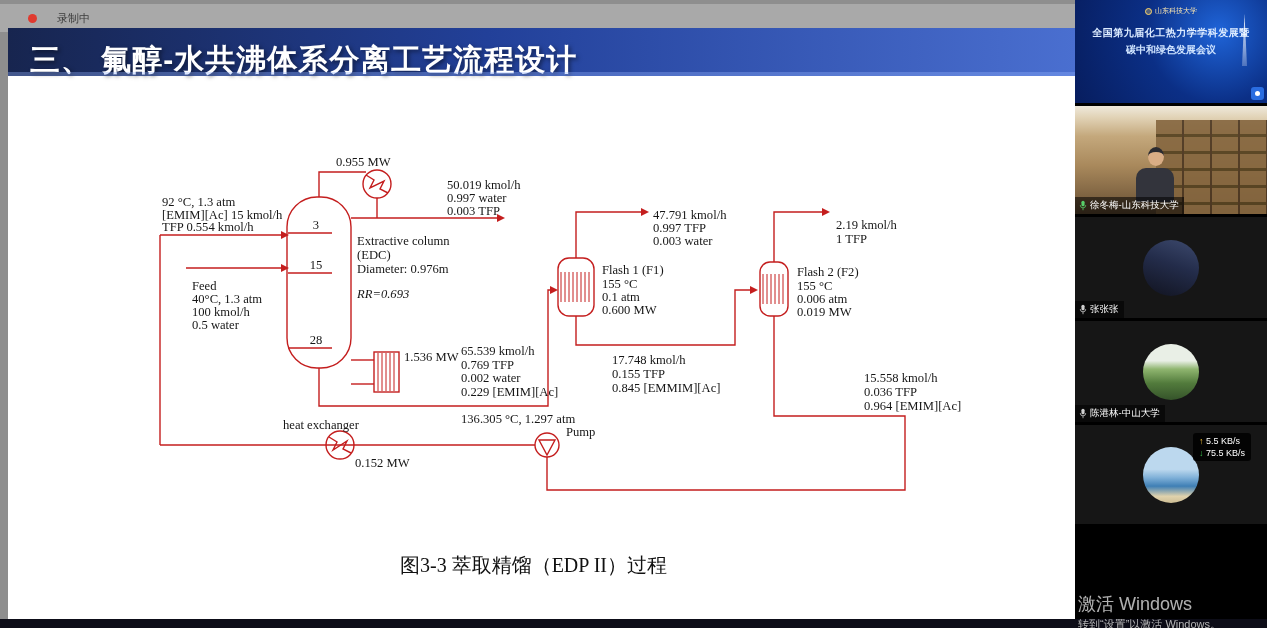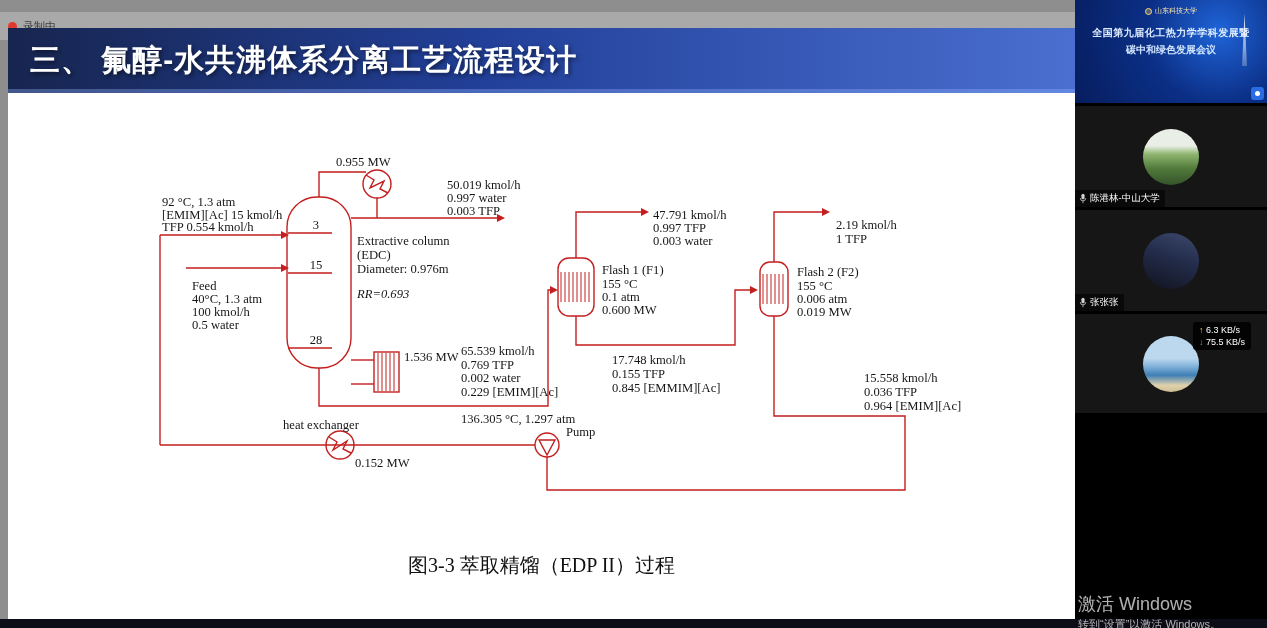--- a/index.html
+++ b/index.html
@@ -2,32 +2,32 @@
 <html style="--diagram-red: #c41e1e; --titlebar-left: #17254f; --titlebar-right: #4a6fd0; --banner-blue: #0b2f86;"><head>
 <meta charset="utf-8">
 <style>
   *{margin:0;padding:0;box-sizing:border-box}
   html,body{width:1267px;height:628px;overflow:hidden;background:#000;
     font-family:"Liberation Sans","DejaVu Sans",sans-serif}
   .screen{position:relative;width:1267px;height:628px;background:#000}
 
   
   .main{position:absolute;left:0;top:0;width:1075px;height:628px;background:#8e8e8e}
-  .topstrip{position:absolute;left:0;top:12px;width:1075px;height:28px;background:#a9a9a9;
-    display:flex;align-items:center;gap:6px;padding-left:8px}
+  .topstrip{position:absolute;left:0;top:4px;width:1075px;height:28px;background:#a9a9a9;
+    display:flex;align-items:center;gap:20px;padding-left:28px}
   .recdot{width:9px;height:9px;border-radius:50%;background:#e03a2f}
   .reclabel{font-size:11px;color:#3c3c3c}
   .slide{position:absolute;left:8px;top:28px;width:1067px;height:591px;background:#ffffff}
-  .titlebar{position:relative;height:65px;
+  .titlebar{position:relative;height:48px;
     background:linear-gradient(90deg,var(--titlebar-left,#17254f) 0%,#224099 45%,var(--titlebar-right,#4a6fd0) 100%)}
   .titlebar::after{content:"";position:absolute;left:0;right:0;bottom:0;height:4px;background:rgba(150,180,255,.35)}
   .slide-title{position:absolute;left:22px;top:12px;font-size:30px;font-weight:bold;color:#fff;
     letter-spacing:1px;text-shadow:2px 2px 4px rgba(0,0,0,.5);white-space:nowrap}
   .diagram{position:absolute;left:8px;top:97px;width:1067px;height:449px}
-  .caption{position:absolute;left:8px;top:552px;width:1067px;text-align:center;
+  .caption{position:absolute;left:0;top:552px;width:1067px;text-align:center;
     font-family:"Liberation Serif","DejaVu Serif",serif;font-size:20px;color:#111}
 
   
   .pipes *{stroke:var(--diagram-red,#c41e1e);fill:none;stroke-width:1.4px}
   .hatch *{stroke:var(--diagram-red,#c41e1e);stroke-width:1px}
   .arrows *{fill:var(--diagram-red,#c41e1e);stroke:none}
   .dlabel{font-family:"Liberation Serif","DejaVu Serif",serif;font-size:12.6px;fill:#161616}
   .dlabel.it{font-style:italic}
   .dlabel.mid{text-anchor:middle}
 
@@ -226,52 +226,67 @@
       <div class="banner-logo">
         <span class="emblem"></span>
         <span>山东科技大学</span>
       </div>
       <div class="banner-l1">全国第九届化工热力学学科发展暨</div>
       <div class="banner-l2">碳中和绿色发展会议</div>
       <div class="tower"></div>
       <div class="pinicon"></div>
     </div>
 
-
+    <div class="tile t2">
+      <div class="scene">
+        <div class="scene-shelf"></div>
+        <div class="scene-head"></div>
+        <div class="scene-body"></div>
+      </div>
+      <div class="nametag">
+        <svg class="mic mic-green" viewBox="0 0 10 14" width="8" height="11">
+          <rect x="3" y="1" width="4" height="7" rx="2"></rect>
+            <path d="M1.5 6.5a3.5 3.5 0 0 0 7 0"></path>
+            <path d="M5 10v3"></path>
+        </svg>
+        <span>徐冬梅-山东科技大学</span>
+      </div>
+    </div>
+
+
+    <div class="tile t4">
+      <div class="avatar av-night"></div>
+      <div class="nametag">
+        <svg class="mic" viewBox="0 0 10 14" width="8" height="11">
+          <rect x="3" y="1" width="4" height="7" rx="2"></rect>
+            <path d="M1.5 6.5a3.5 3.5 0 0 0 7 0"></path>
+            <path d="M5 10v3"></path>
+        </svg>
+        <span>张张张</span>
+      </div>
+    </div>
 
     <div class="tile t5">
       <div class="avatar av-mountain"></div>
       <div class="nametag">
         <svg class="mic" viewBox="0 0 10 14" width="8" height="11">
           <rect x="3" y="1" width="4" height="7" rx="2"></rect>
             <path d="M1.5 6.5a3.5 3.5 0 0 0 7 0"></path>
             <path d="M5 10v3"></path>
         </svg>
         <span>陈港林-中山大学</span>
       </div>
     </div>
 
-    <div class="tile t4">
-      <div class="avatar av-night"></div>
-      <div class="nametag">
-        <svg class="mic" viewBox="0 0 10 14" width="8" height="11">
-          <rect x="3" y="1" width="4" height="7" rx="2"></rect>
-            <path d="M1.5 6.5a3.5 3.5 0 0 0 7 0"></path>
-            <path d="M5 10v3"></path>
-        </svg>
-        <span>张张张</span>
-      </div>
-    </div>
-
     <div class="tile t6">
       <div class="avatar av-beach"></div>
       <div class="netbadge">
         <div>
           <span class="net-arrow-up">↑</span>
-          <span>6.3 KB/s</span>
+          <span>5.5 KB/s</span>
         </div>
         <div>
           <span class="net-arrow-down">↓</span>
           <span>75.5 KB/s</span>
         </div>
       </div>
     </div>
   </div>
 
   <div class="bottomstrip"></div>

